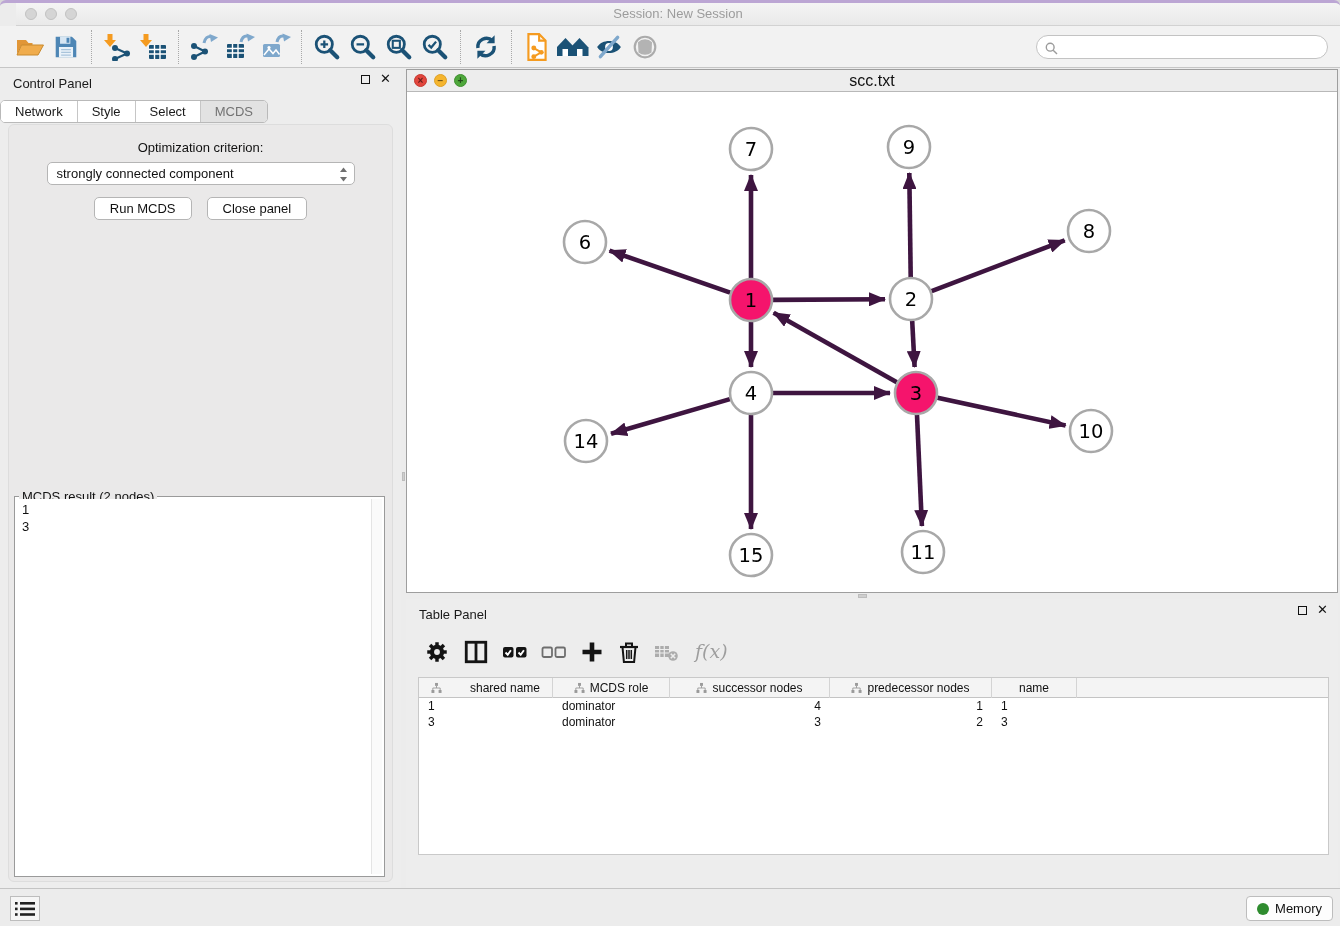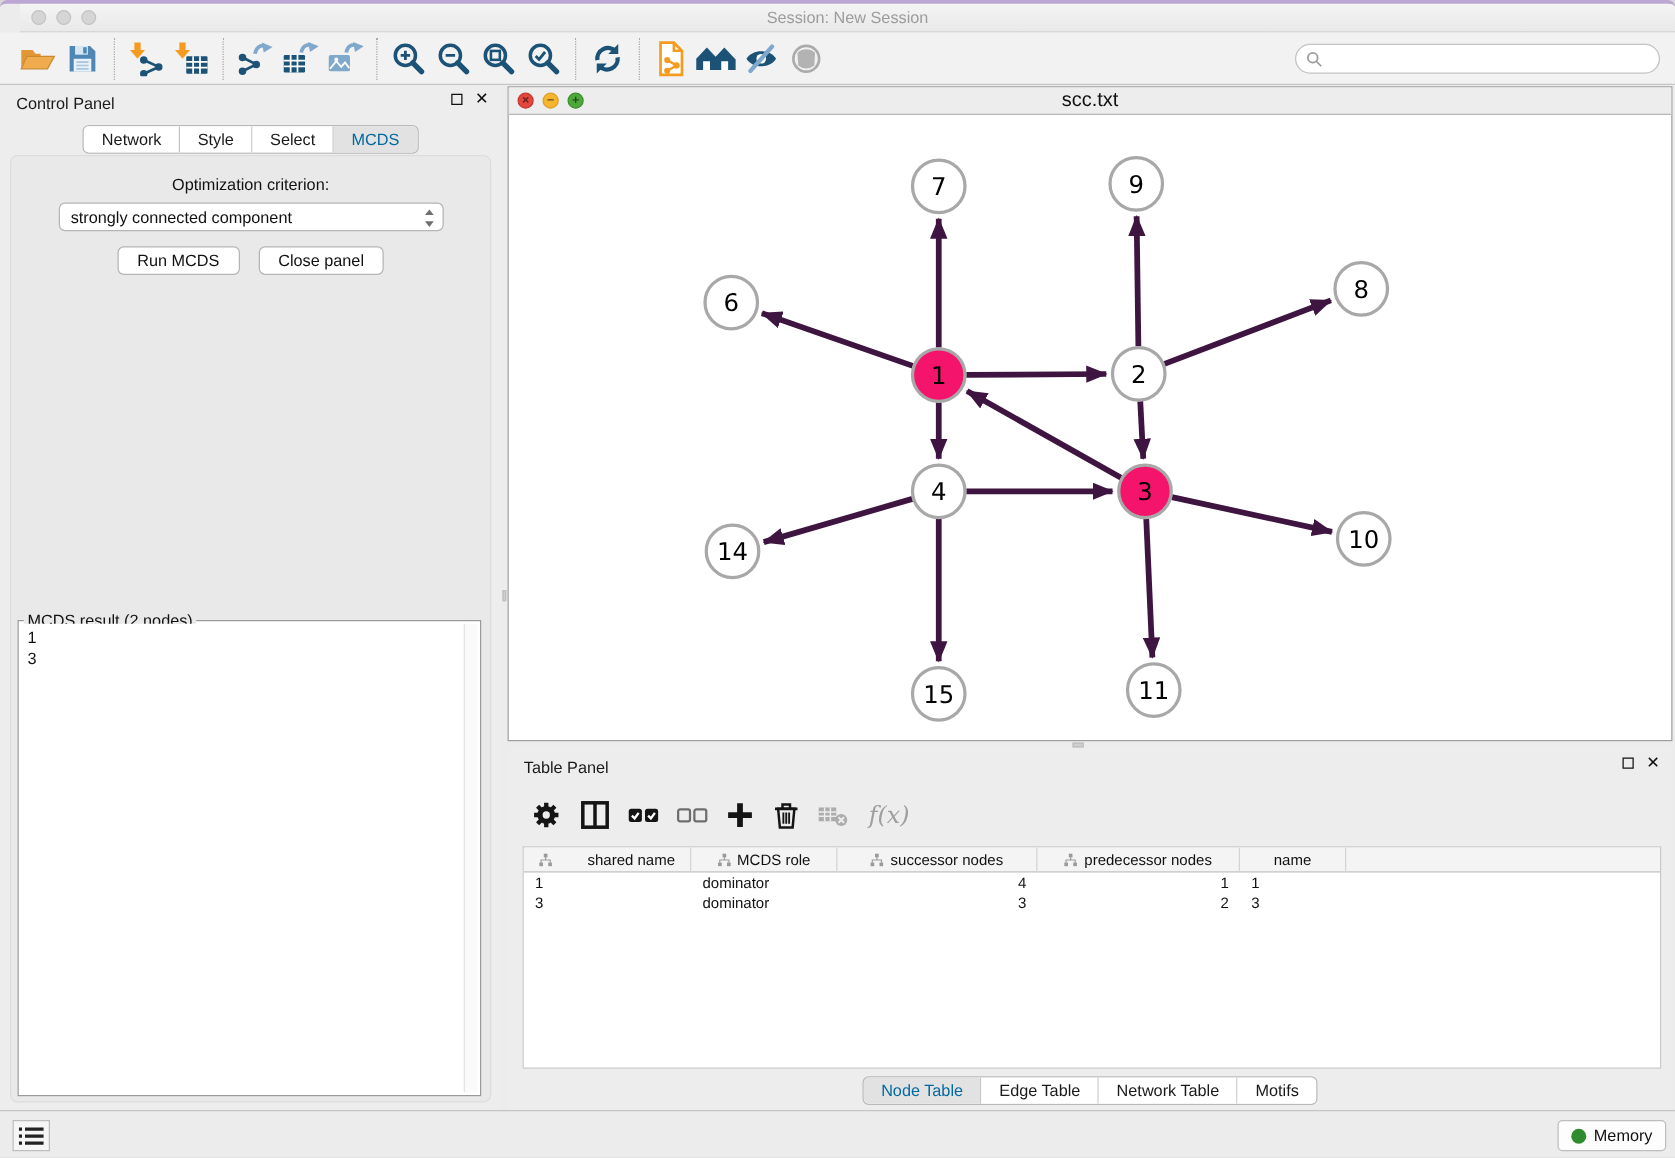--- a/index.html
+++ b/index.html
@@ -25,25 +25,25 @@
     background:#fff; padding:0 10px 0 26px; font-size:13px; outline:none; }
   .search-icon { position:absolute; left:9px; top:6px; }
 
   
   .control-panel { position:absolute; left:0; top:65px; width:401px; height:822px; background:#EDEDED; }
   .panel-head { position:relative; height:26px; padding:6px 10px 0 13px; }
   .panel-title { font-size:13px; color:#1A1A1A; }
   .panel-head-icons { position:absolute; right:10px; top:6px; display:flex; gap:10px; align-items:center; }
   .float-icon { width:9px; height:9px; border:1.6px solid #111; display:inline-block; }
   .close-icon { font-size:13px; font-weight:bold; color:#111; line-height:10px; }
-  .seg-tabs { display:flex; justify-content:center; margin-top:6px; }
+  .seg-tabs { display:flex; margin-top:6px; }
   .seg { display:inline-flex; border:1px solid #B9B9B9; border-radius:5px; overflow:hidden; background:#fff; }
   .seg-tab { padding:3px 14px; font-size:13px; color:#1A1A1A; background:#fff; border-right:1px solid #C6C6C6; cursor:default; }
   .seg-tab:last-child { border-right:none; }
-  .seg-tab.active { background:#E2E2E2; color:#0369a1; }
+  .seg-tab.active { background:#E2E2E2; color:#737373; }
   .cp-body { position:absolute; left:8px; right:8px; top:56px; bottom:8px;
     background:#EAE9E9; border:1px solid #DDD; border-radius:6px; }
   .opt-label { text-align:center; margin-top:15px; font-size:13px; color:#111; }
   .opt-select { position:relative; margin:7px auto 0; width:308px; height:23px; background:#fff;
     border:1px solid #B5B5B5; border-radius:5px; font-size:13px; padding:3px 22px 0 9px; color:#111; }
   .stepper { position:absolute; right:6px; top:4px; }
   .cp-buttons { display:flex; justify-content:center; gap:15px; margin-top:12px; }
   .btn { background:#fff; border:1px solid #B5B5B5; border-radius:5px; padding:3px 15px;
     font-size:13px; color:#111; font-family:inherit; }
   .result-fieldset { position:absolute; left:5px; right:7px; top:371px; bottom:4px;
@@ -507,28 +507,20 @@
           </div>
           <div class="tr">
             <div class="td" style="width: 134px; text-align: left;">3</div>
             <div class="td" style="width: 117px; text-align: left;">dominator</div>
             <div class="td" style="width: 160px; text-align: right;">3</div>
             <div class="td" style="width: 162px; text-align: right;">2</div>
             <div class="td" style="width: 85px; text-align: left;">3</div>
           </div>
         </div>
     </div>
-    <div class="bottom-tabs">
-        <div class="seg" id="table-tabs">
-          <span class="seg-tab active">Node Table</span>
-          <span class="seg-tab">Edge Table</span>
-          <span class="seg-tab">Network Table</span>
-          <span class="seg-tab">Motifs</span>
-        </div>
-      </div>
   </div>
 
   <div class="statusbar">
     <span class="list-btn">
       <svg width="20" height="16" viewBox="0 0 20 16">
           <g fill="#222">
             <rect x="0" y="1" width="2.6" height="2.6"></rect>
             <rect x="5" y="1" width="15" height="2.6"></rect>
             <rect x="0" y="6.6" width="2.6" height="2.6"></rect>
             <rect x="5" y="6.6" width="15" height="2.6"></rect>

